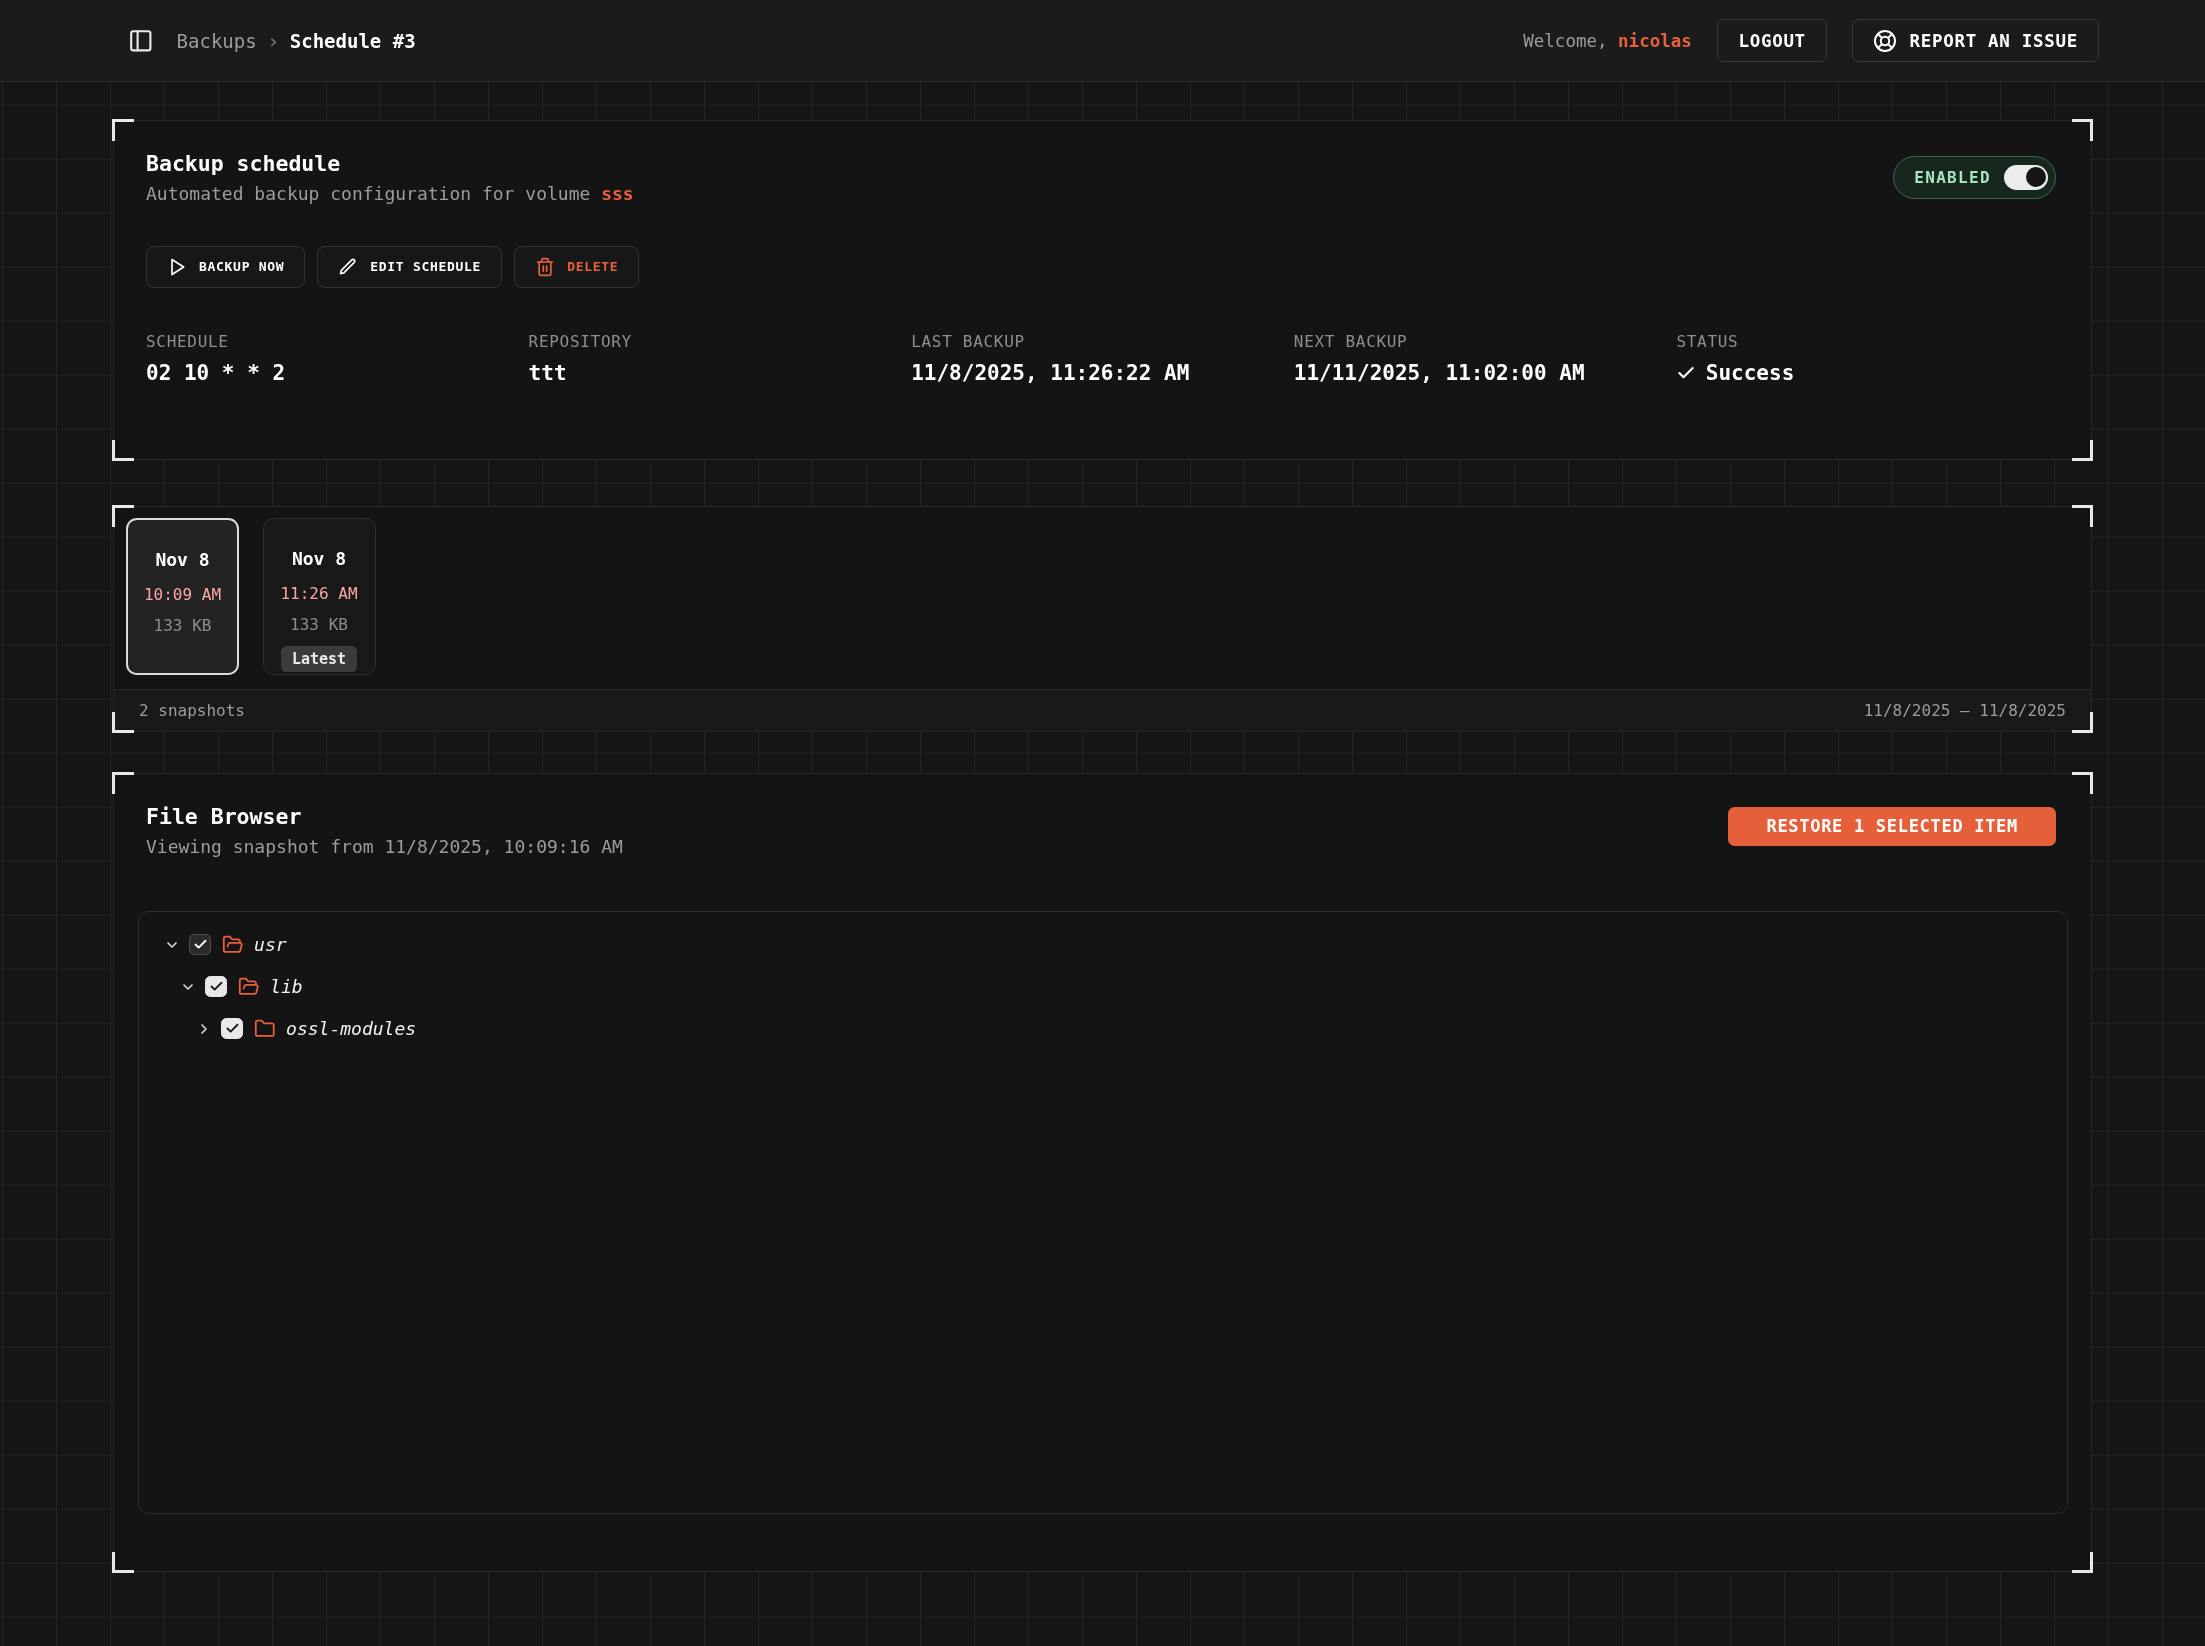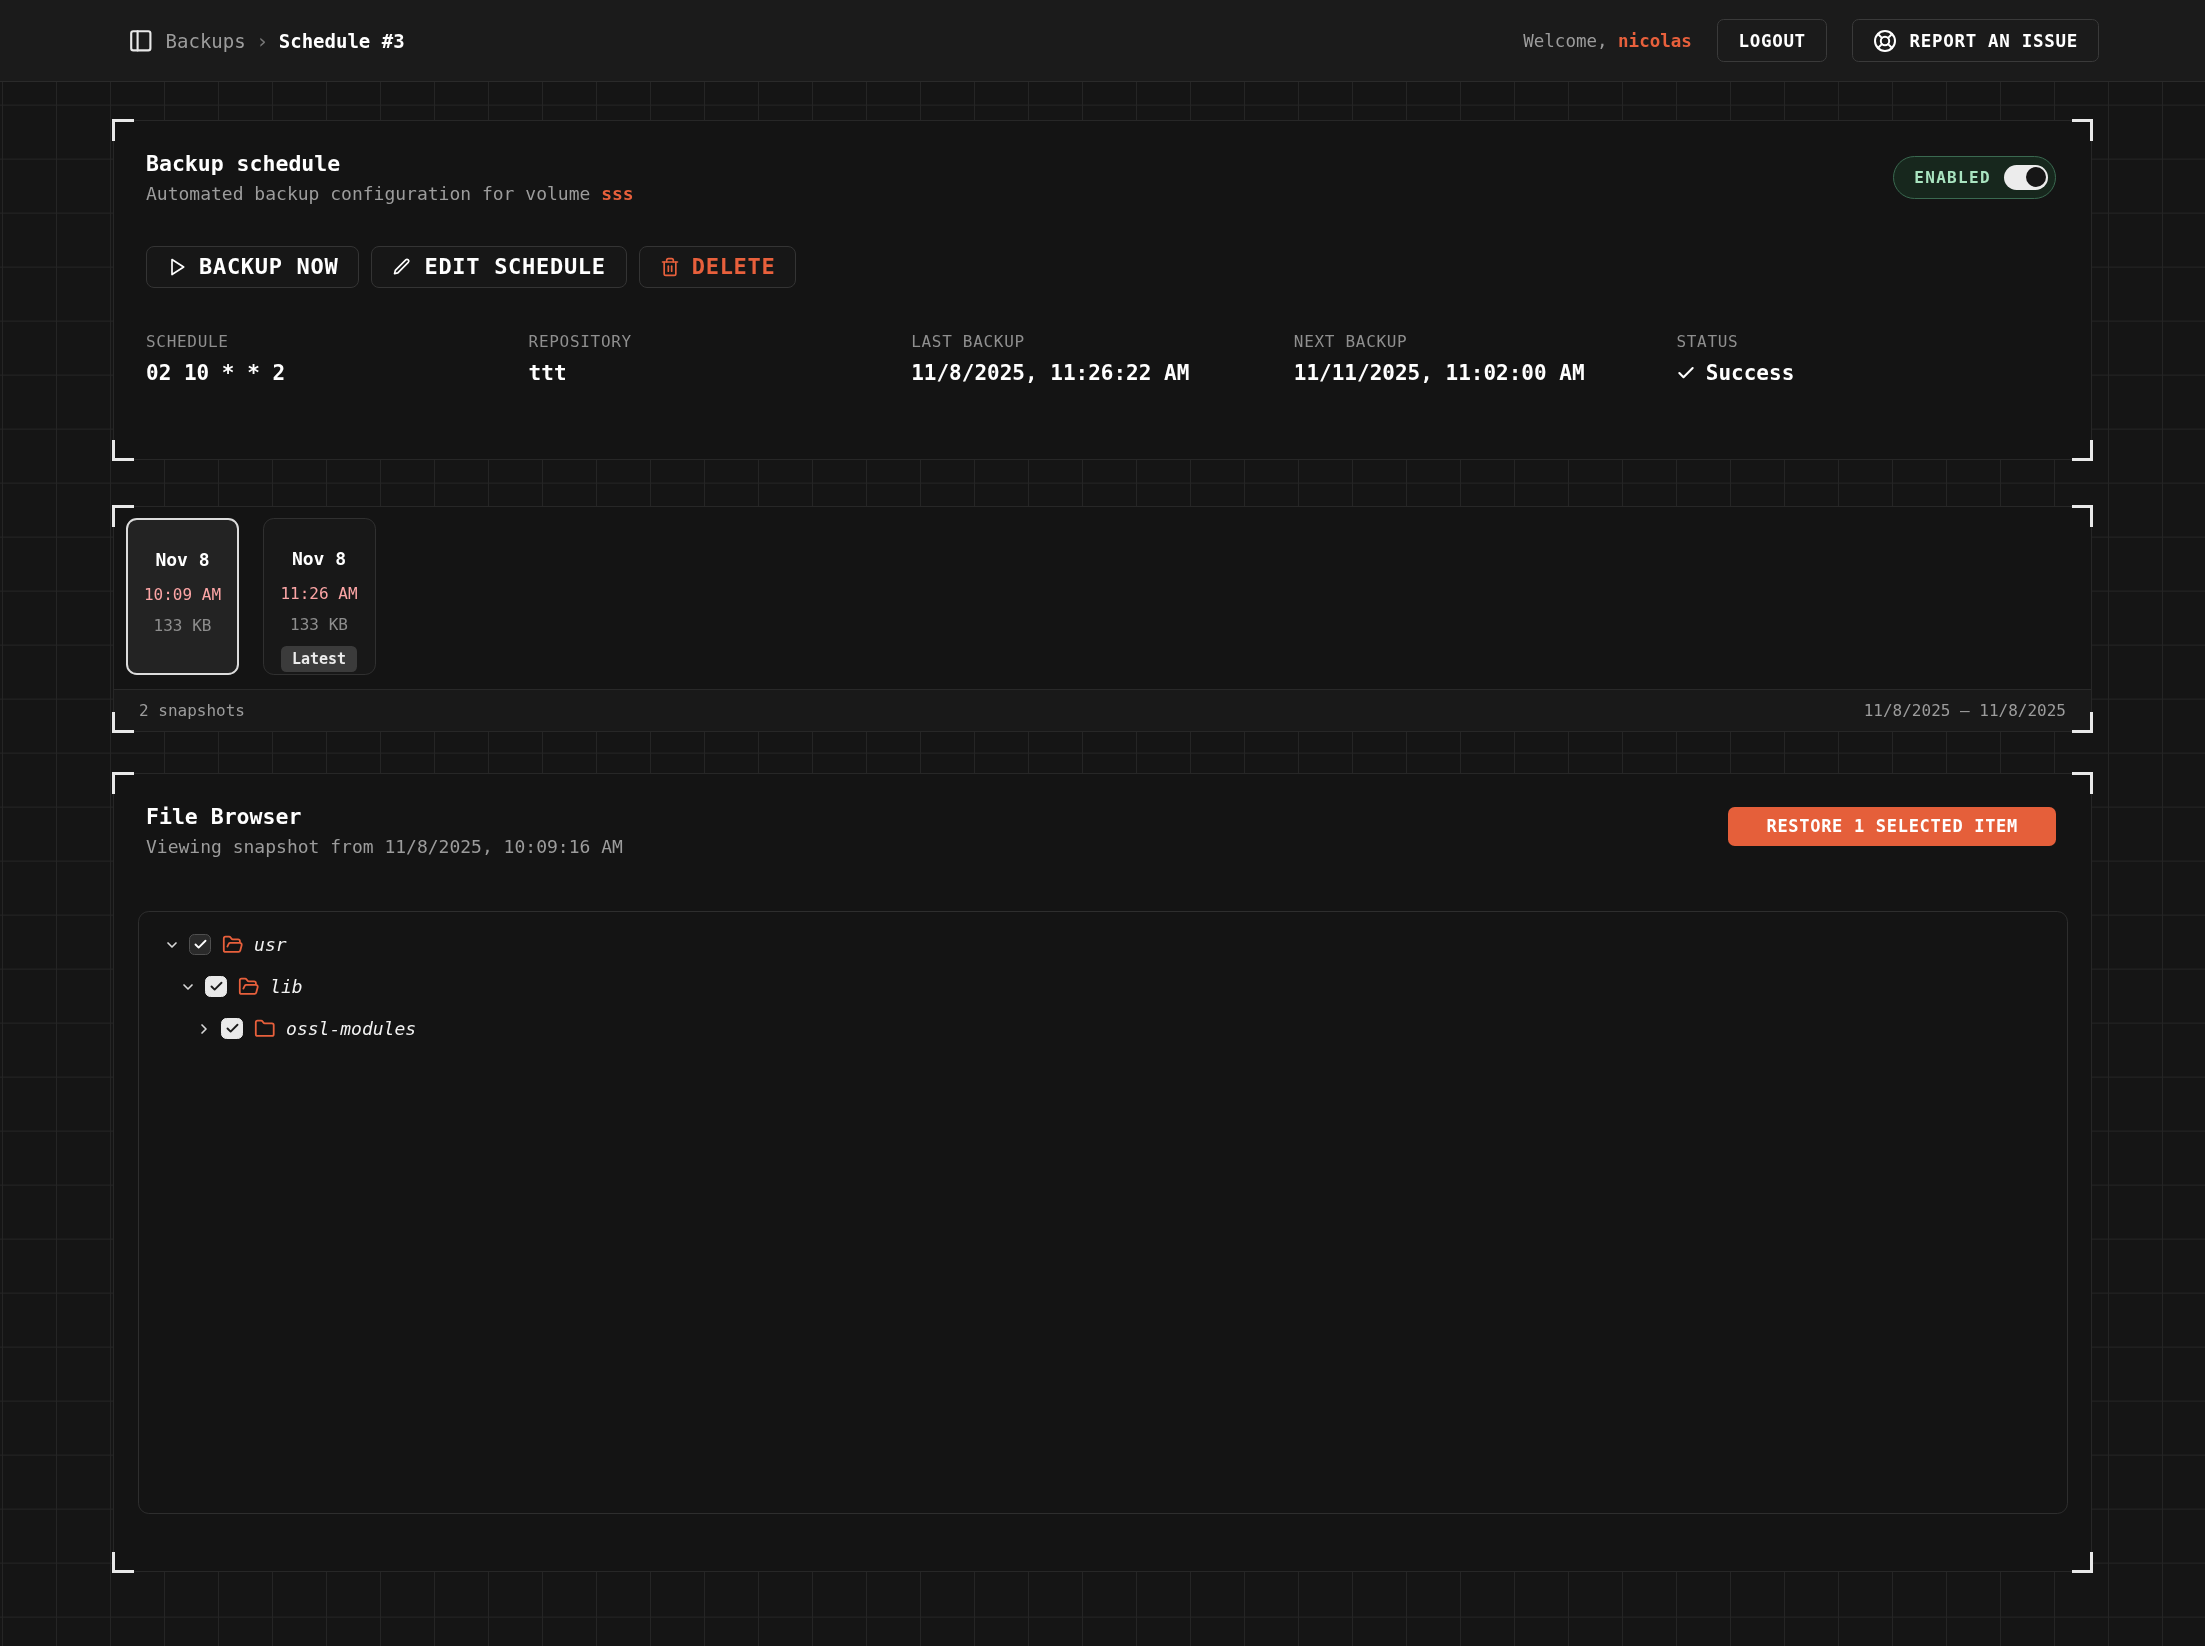--- a/index.html
+++ b/index.html
@@ -13,21 +13,21 @@
     background-size:54px 54px;
     background-position:2px -3.4px;
     color:#f2f2f2;
   }
 
   
   .app-header {
     height:82px; background:#1b1b1b; border-bottom:1.3px solid #2a2a2a;
     display:flex; align-items:center; padding:0 106px 0 128px;
   }
-  .hdr-left { display:flex; align-items:center; gap:12px; }
+  .hdr-left { display:flex; align-items:center; gap:23px; }
   .panel-icon { width:25.6px; height:25.6px; color:#e8e8e8; display:block; }
   .crumb-parent { color:#9c9c9c; font-size:19px; }
   .crumb-sep { color:#777; font-size:20px; margin:0 4px; }
   .crumb-current { color:#ffffff; font-size:19px; font-weight:bold; }
   .hdr-right { margin-left:auto; display:flex; align-items:center; gap:25.6px; }
   .welcome { font-size:17.5px; color:#9c9c9c; }
   .welcome .uname { color:#e8603c; font-weight:bold; }
   .hdr-btn {
     display:flex; align-items:center; gap:12px;
     height:43px; padding:0 20px; border:1.3px solid #3a3a3a; border-radius:6.7px;
@@ -59,21 +59,21 @@
     border:1.3px solid #3a6950; border-radius:23px; background:#17271d; cursor:pointer;
   }
   .enabled-label { color:#a9e4c0; font-size:16px; font-weight:bold; letter-spacing:1.3px; }
   .switch { position:relative; width:44px; height:25.6px; border-radius:12.8px; background:#ececec; }
   .switch .knob { position:absolute; top:2.7px; right:2.7px; width:20px; height:20px; border-radius:50%; background:#161616; }
 
   .actions-row { display:flex; gap:12px; margin-top:42px; }
   .action-btn {
     display:flex; align-items:center; gap:12px; height:42px; padding:0 20px;
     background:#171717; border:1.3px solid #343434; border-radius:8px;
-    color:#fff; font-size:22px; font-weight:bold; letter-spacing:0.7px;
+    color:#fff; font-size:13px; font-weight:bold; letter-spacing:0.7px;
     font-family:inherit; cursor:pointer;
   }
   .action-btn.danger { color:#e8603c; }
   .btn-ic { width:20px; height:20px; flex:none; }
 
   .info-grid { display:grid; grid-template-columns:repeat(5,1fr); margin-top:44px; row-gap:31px; }
   .info-label { font-size:16px; color:#8f8f8f; letter-spacing:0.7px; }
   .info-value { font-size:21px; font-weight:bold; color:#fff; margin-top:10.8px; }
   .status-value { display:flex; align-items:center; gap:9.4px; }
   .check-ic { width:20px; height:20px; color:#fff; }

